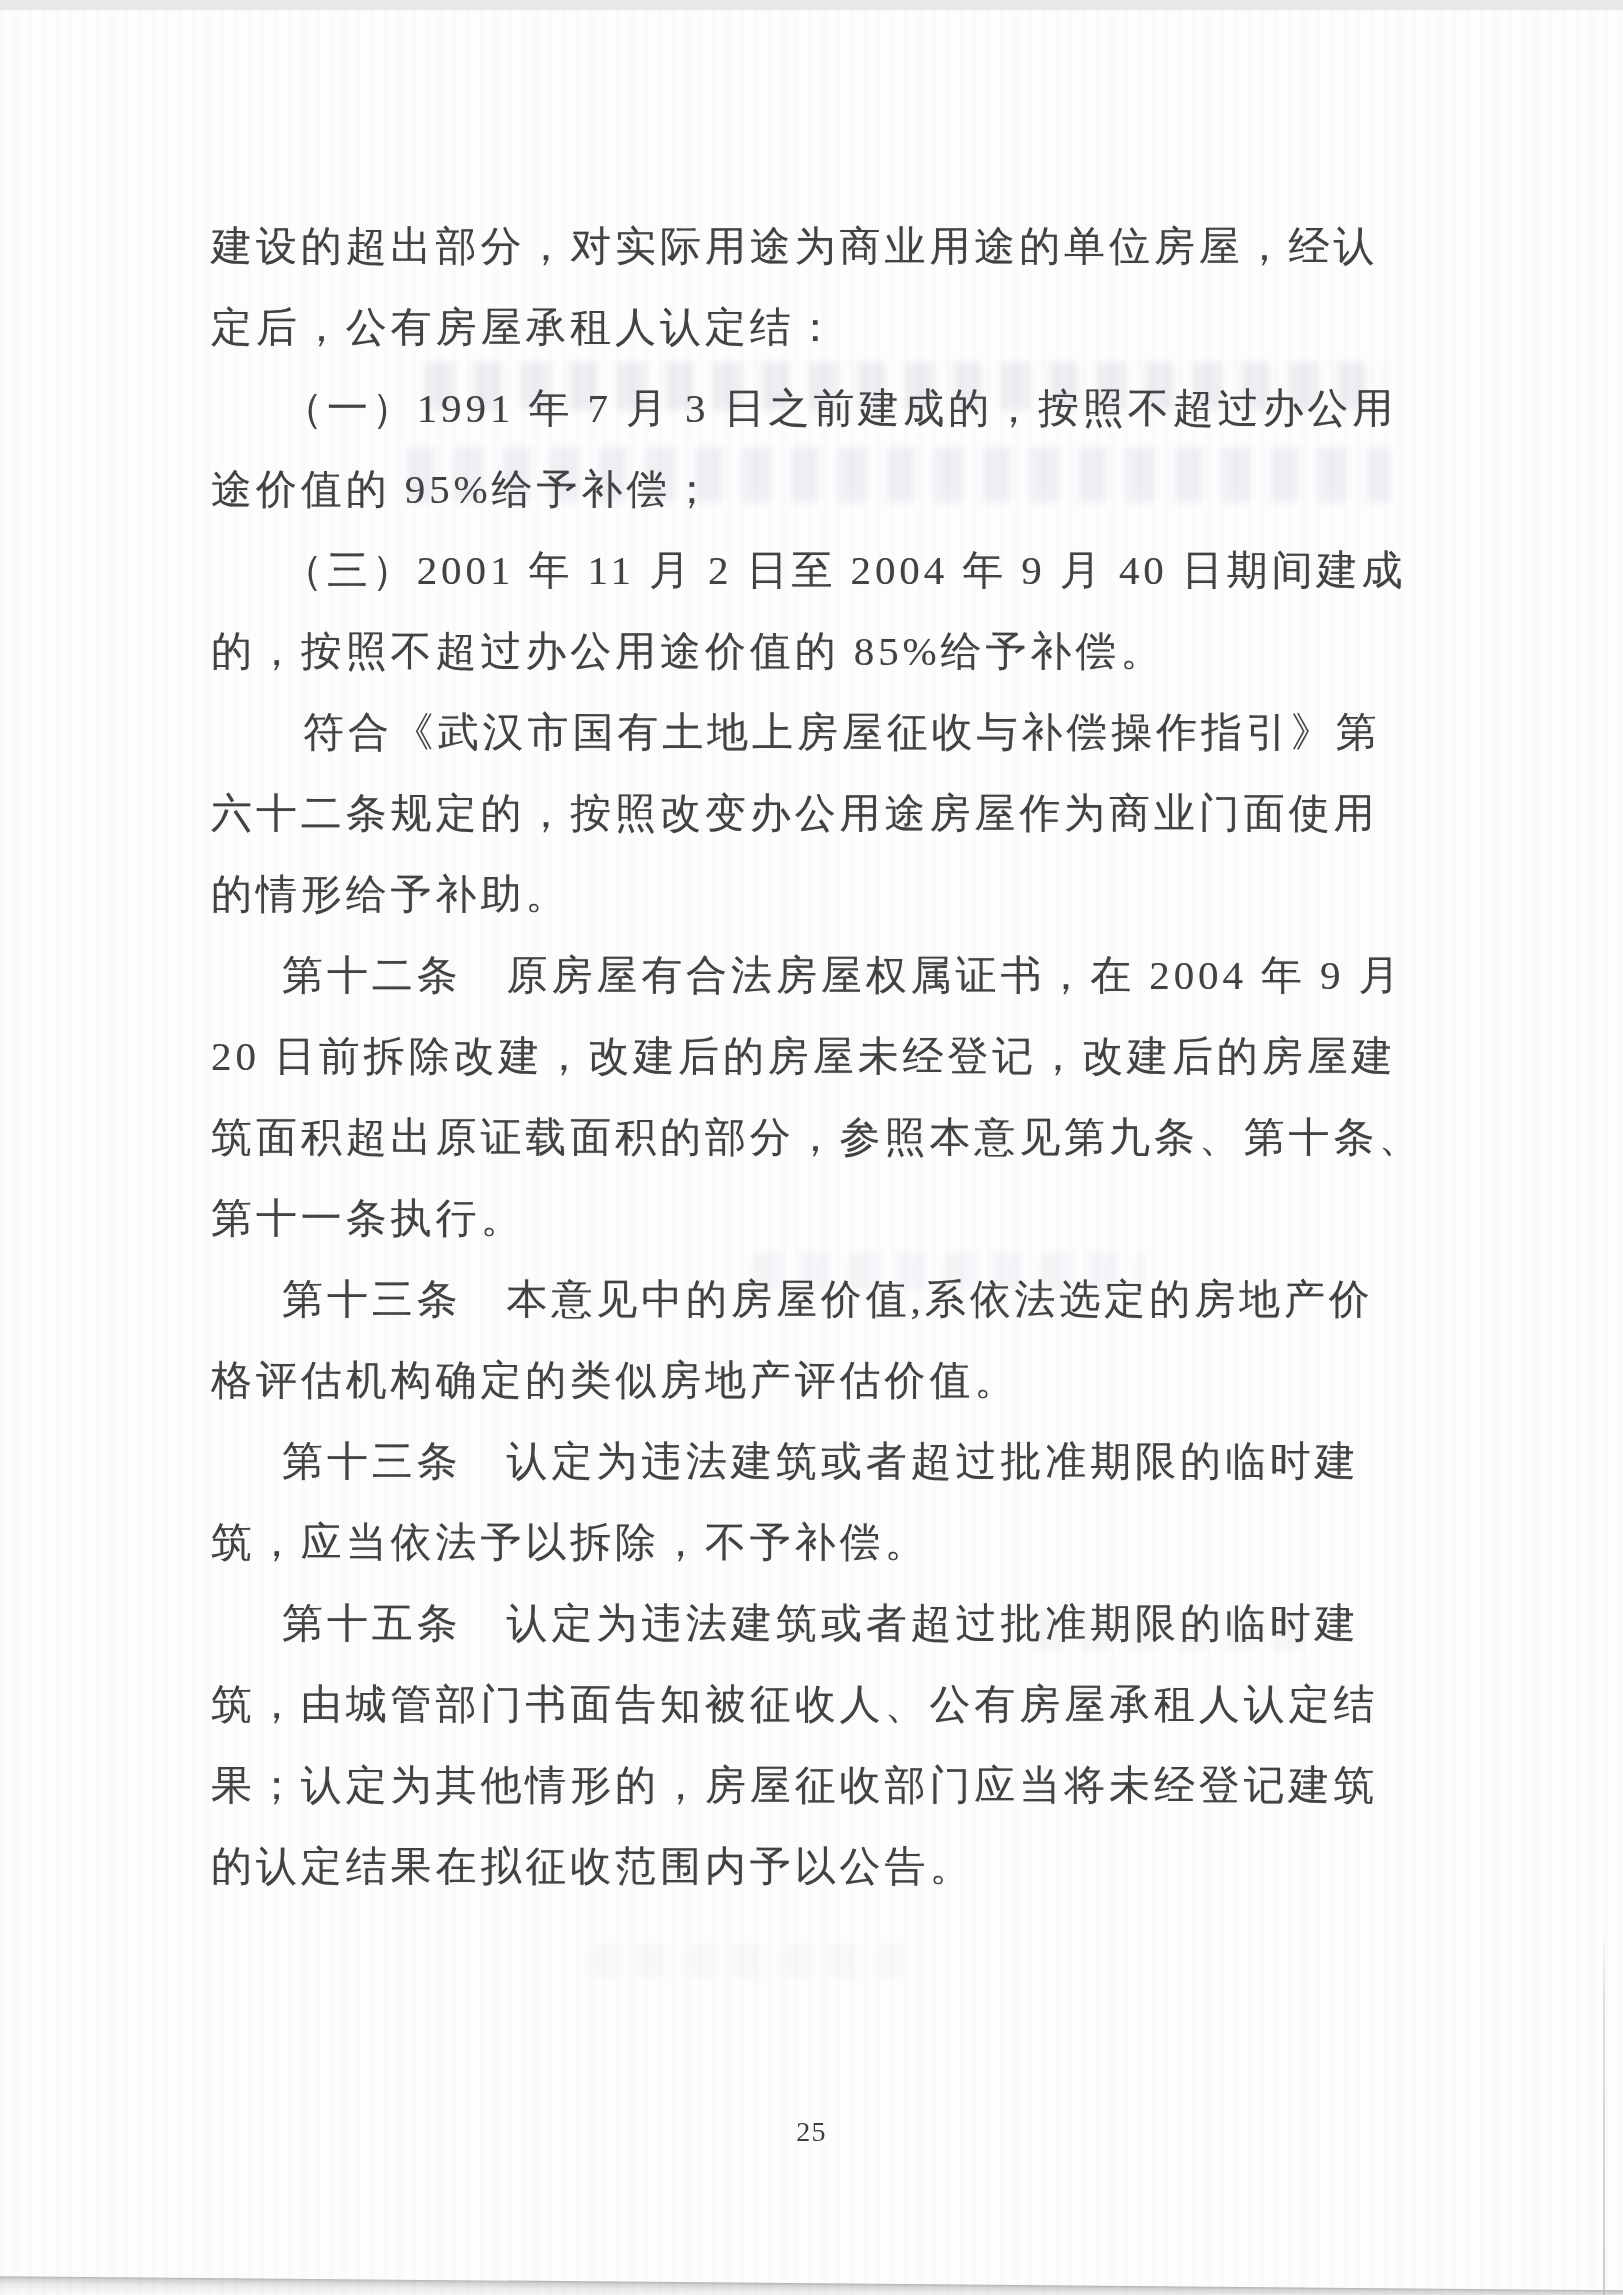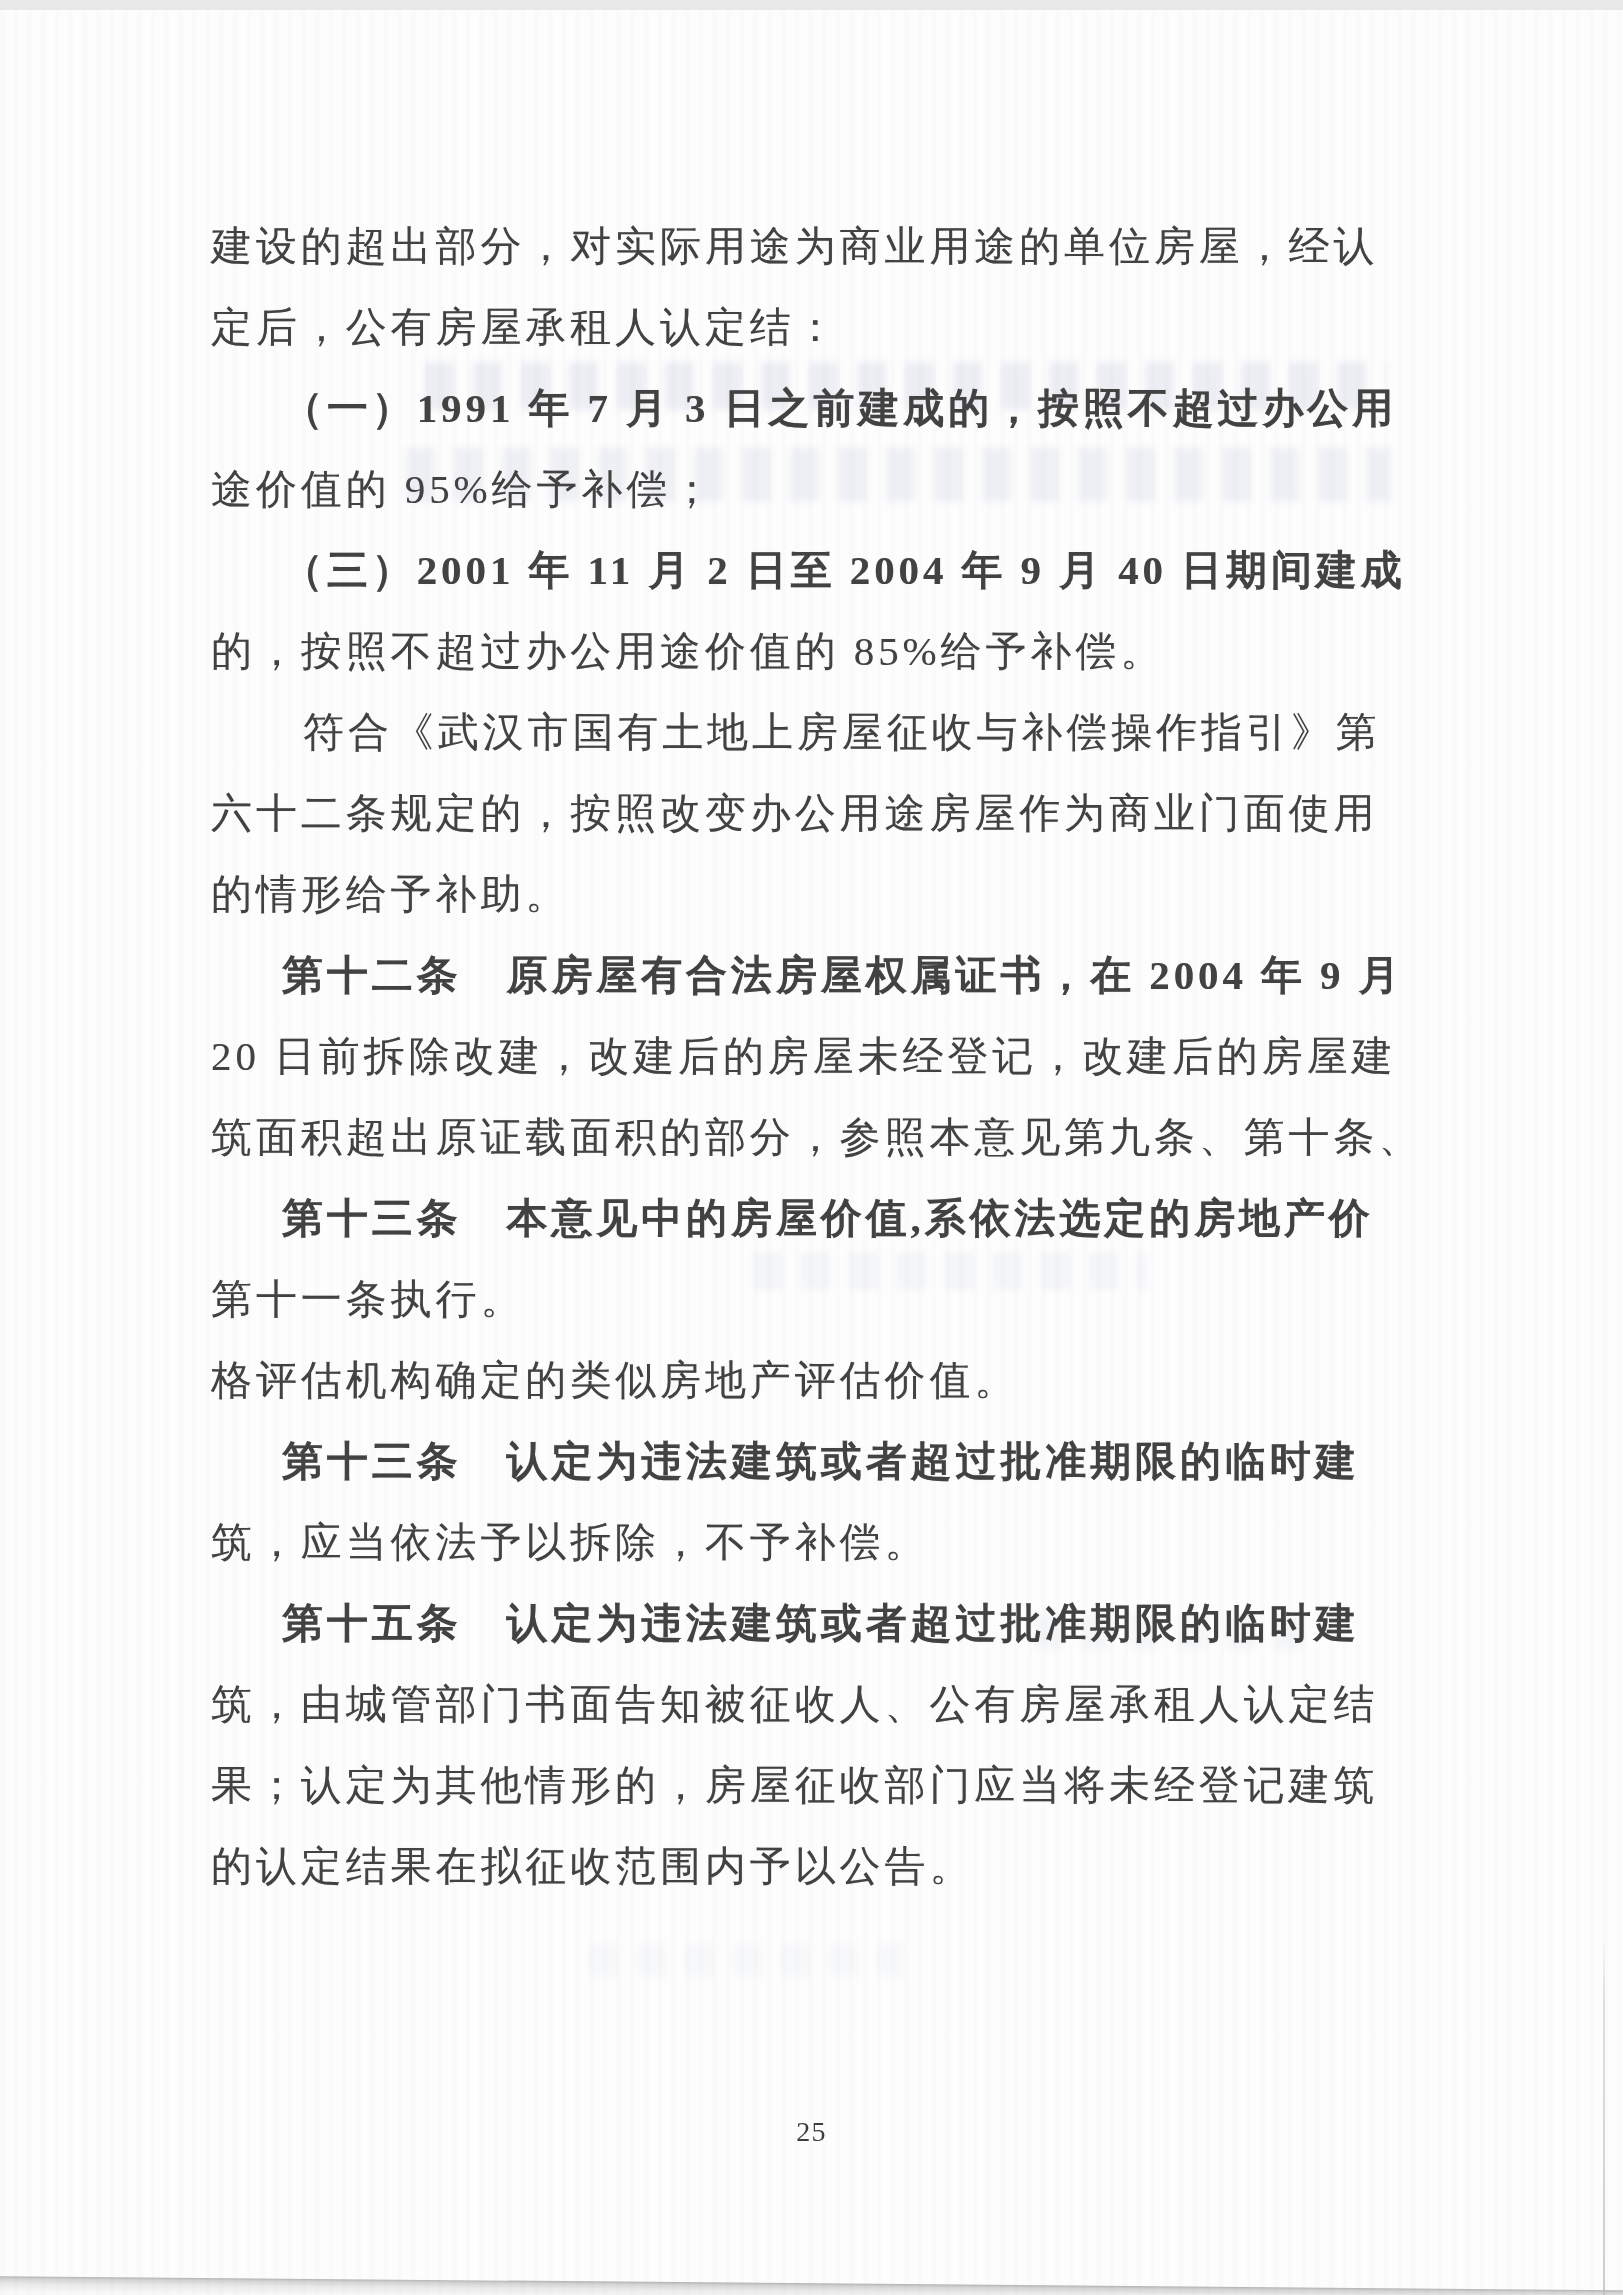--- a/index.html
+++ b/index.html
@@ -28,21 +28,21 @@
   }
   .line {
     height: 81px;
     line-height: 81px;
     font-size: 41px;
     letter-spacing: 3.9px;
     color: #424242;
     white-space: nowrap;
     text-shadow: 0 0 0.7px rgba(66,66,66,0.35);
   }
-  .ind-m { padding-left: 71px; font-weight: bold; }
+  .ind-m { padding-left: 71px; }
   .ind-l { padding-left: 92px; }
   .page-number {
     position: absolute;
     left: 0;
     top: 2106px;
     width: 1623px;
     text-align: center;
     font-size: 28px;
     letter-spacing: 1.3px;
     color: #3c3c3c;
@@ -105,22 +105,22 @@
     <div class="line ind-m">（一）1991 年 7 月 3 日之前建成的，按照不超过办公用</div>
     <div class="line">途价值的 95%给予补偿；</div>
     <div class="line ind-m">（三）2001 年 11 月 2 日至 2004 年 9 月 40 日期间建成</div>
     <div class="line">的，按照不超过办公用途价值的 85%给予补偿。</div>
     <div class="line ind-l">符合《武汉市国有土地上房屋征收与补偿操作指引》第</div>
     <div class="line">六十二条规定的，按照改变办公用途房屋作为商业门面使用</div>
     <div class="line">的情形给予补助。</div>
     <div class="line ind-m">第十二条　原房屋有合法房屋权属证书，在 2004 年 9 月</div>
     <div class="line">20 日前拆除改建，改建后的房屋未经登记，改建后的房屋建</div>
     <div class="line">筑面积超出原证载面积的部分，参照本意见第九条、第十条、</div>
+    <div class="line">第十一条执行。</div>
     <div class="line ind-m">第十三条　本意见中的房屋价值,系依法选定的房地产价</div>
-    <div class="line">第十一条执行。</div>
     <div class="line">格评估机构确定的类似房地产评估价值。</div>
     <div class="line ind-m">第十三条　认定为违法建筑或者超过批准期限的临时建</div>
     <div class="line">筑，应当依法予以拆除，不予补偿。</div>
     <div class="line ind-m">第十五条　认定为违法建筑或者超过批准期限的临时建</div>
     <div class="line">筑，由城管部门书面告知被征收人、公有房屋承租人认定结</div>
     <div class="line">果；认定为其他情形的，房屋征收部门应当将未经登记建筑</div>
     <div class="line">的认定结果在拟征收范围内予以公告。</div>
   </div>
 
   <div class="page-number">25</div>

